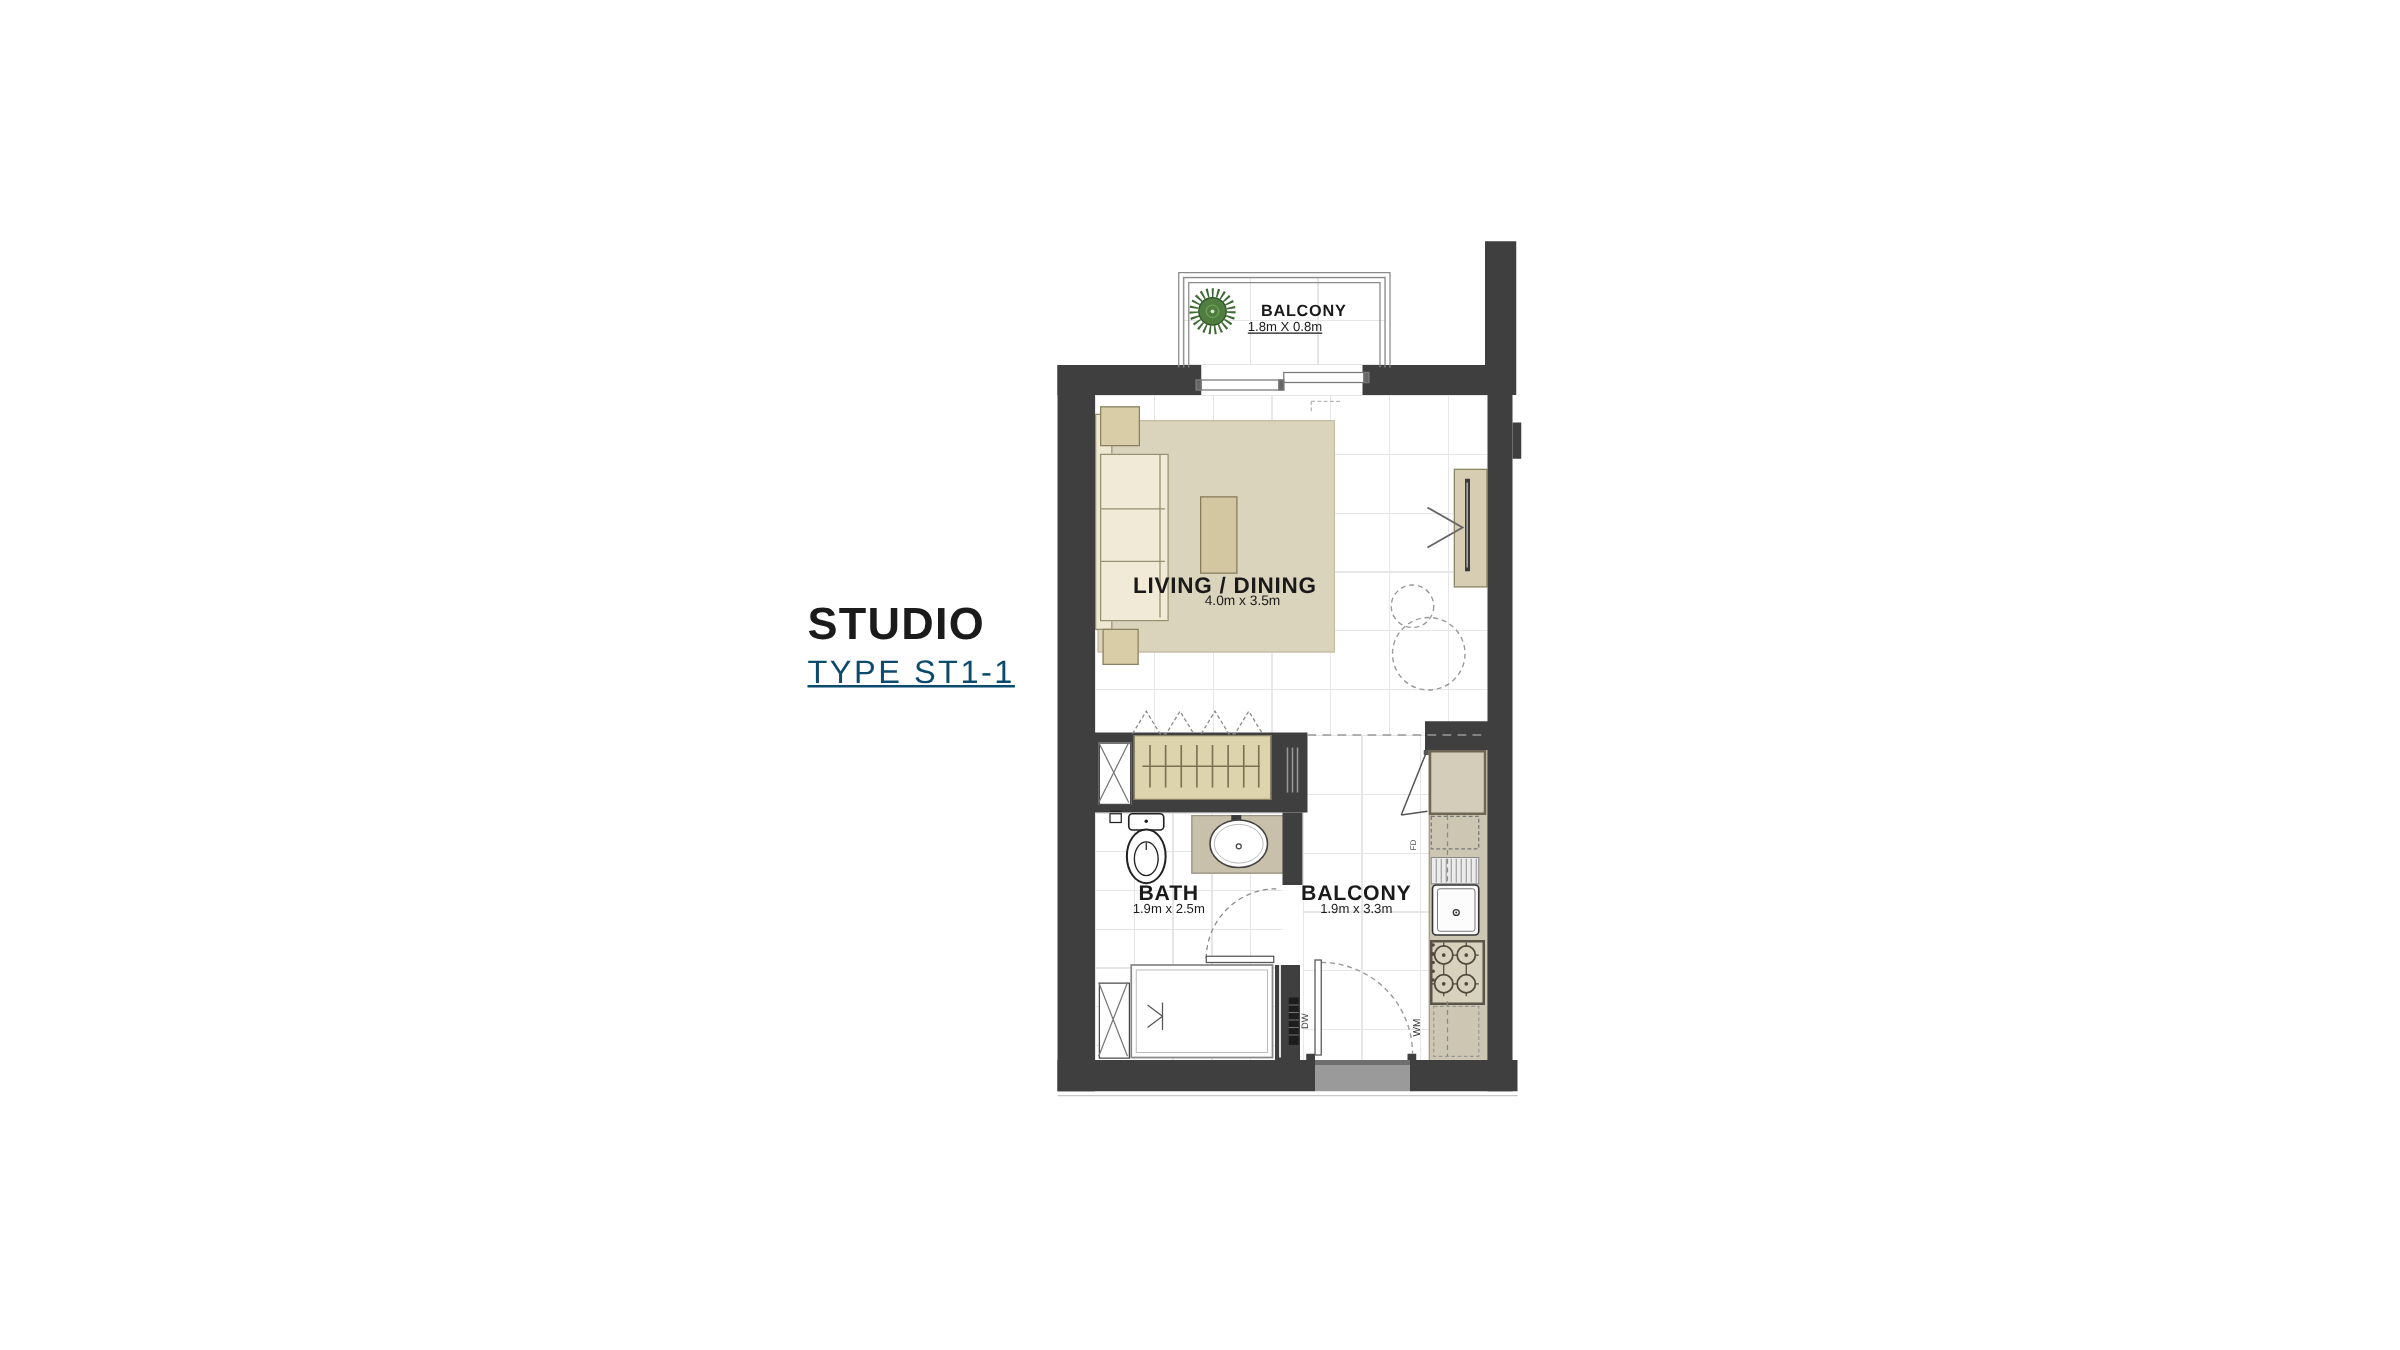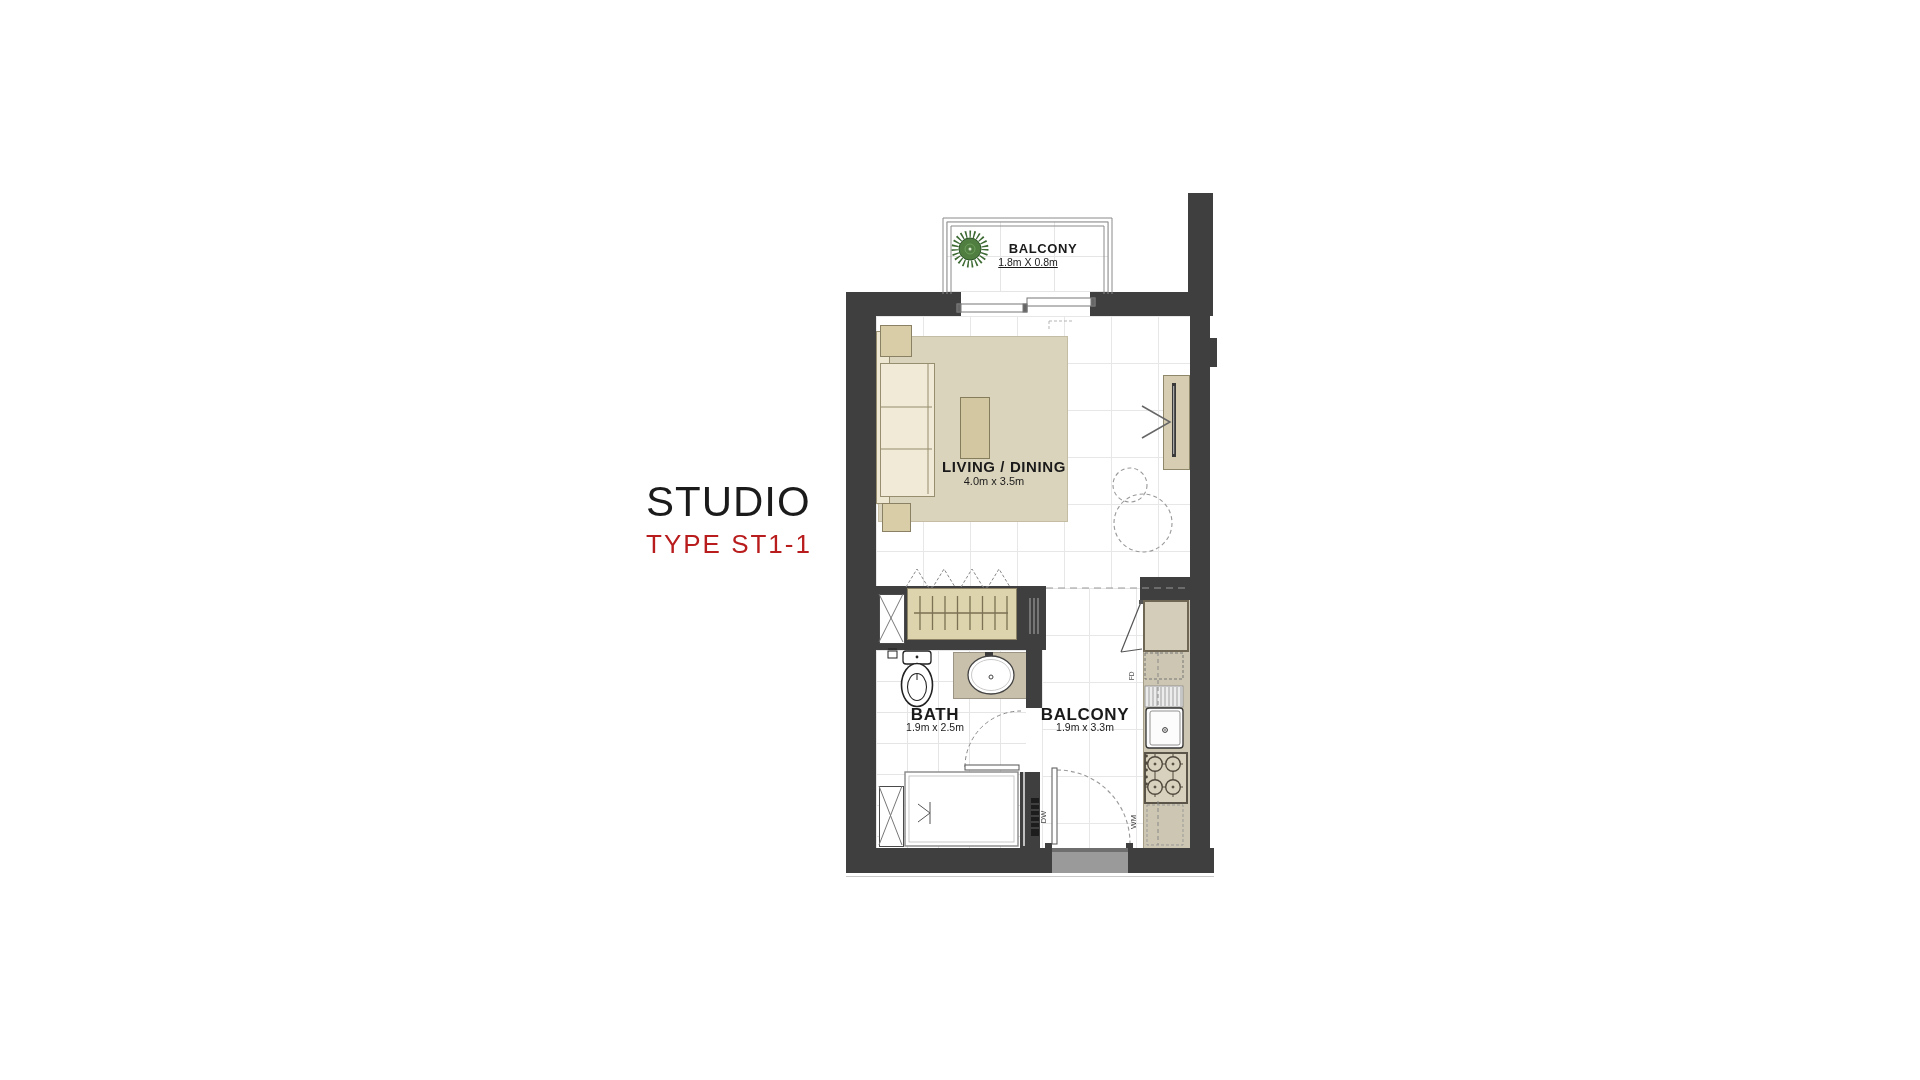--- a/index.html
+++ b/index.html
@@ -2,22 +2,22 @@
 <html><head>
 <meta charset="utf-8">
 <style>
   html,body{margin:0;padding:0;background:#ffffff;width:1920px;height:1080px;overflow:hidden;
             font-family:"Liberation Sans", sans-serif;}
   .abs{position:absolute;}
   #stage{position:relative;width:1920px;height:1080px;background:#fff;}
 
   
   #title{left:646px;top:480px;}
-  .title-main{font-weight:normal;font-size:42px;line-height:1.04;letter-spacing:1px;color:#1b1b1b;}
-  .title-sub{font-weight:400;font-size:26px;letter-spacing:2px;color:#b91c1c;margin-top:5px;}
+  .title-main{font-weight:bold;font-size:36px;line-height:1.04;letter-spacing:1px;color:#1b1b1b;}
+  .title-sub{font-weight:400;font-size:26px;letter-spacing:2px;color:#0c4a6e;margin-top:5px;text-decoration:underline;}
 
   
   #plan{left:840px;top:190px;width:380px;height:700px;}
   #plan .abs{position:absolute;}
 
   
   .floor{z-index:1;background:#fff;}
   .f-living{left:36px;top:126px;width:314px;height:272px;
     background:repeating-linear-gradient(to right,#e7e7e7 0 1px,transparent 1px 47px),
                repeating-linear-gradient(to bottom,#e7e7e7 0 1px,transparent 1px 47px),#fff;}
@@ -73,21 +73,21 @@
 
   
   #lineart{left:0;top:0;z-index:5;}
 
   
   .lbl{z-index:6;color:#1a1a1a;white-space:nowrap;transform:translateX(-50%);text-align:center;}
   .room-name{font-size:17px;font-weight:600;letter-spacing:.6px;}
   .room-dim{font-size:10.5px;font-weight:400;}
   .lbl-balcony-name{left:203px;top:51px;font-size:13px;}
   .lbl-balcony-dim{left:188px;top:66px;text-decoration:underline;}
-  .lbl-living-name{left:164px;top:268px;font-size:15px;}
+  .lbl-living-name{left:140px;top:268px;font-size:18px;}
   .lbl-living-dim{left:154px;top:285px;font-size:11px;}
   .lbl-bath-name{left:95px;top:515px;}
   .lbl-bath-dim{left:95px;top:531px;}
   .lbl-kitchen-name{left:245px;top:515px;}
   .lbl-kitchen-dim{left:245px;top:531px;text-align:center;}
   .rot{z-index:6;color:#333;font-size:7.5px;width:30px;height:10px;text-align:center;
        transform:rotate(-90deg);transform-origin:center;white-space:nowrap;}
   .lbl-wm{left:279px;top:627px;font-size:8px;}
   .lbl-dw{left:189px;top:622px;color:#444;}
   .lbl-fd{left:278px;top:481px;color:#555;font-size:6.5px;}

